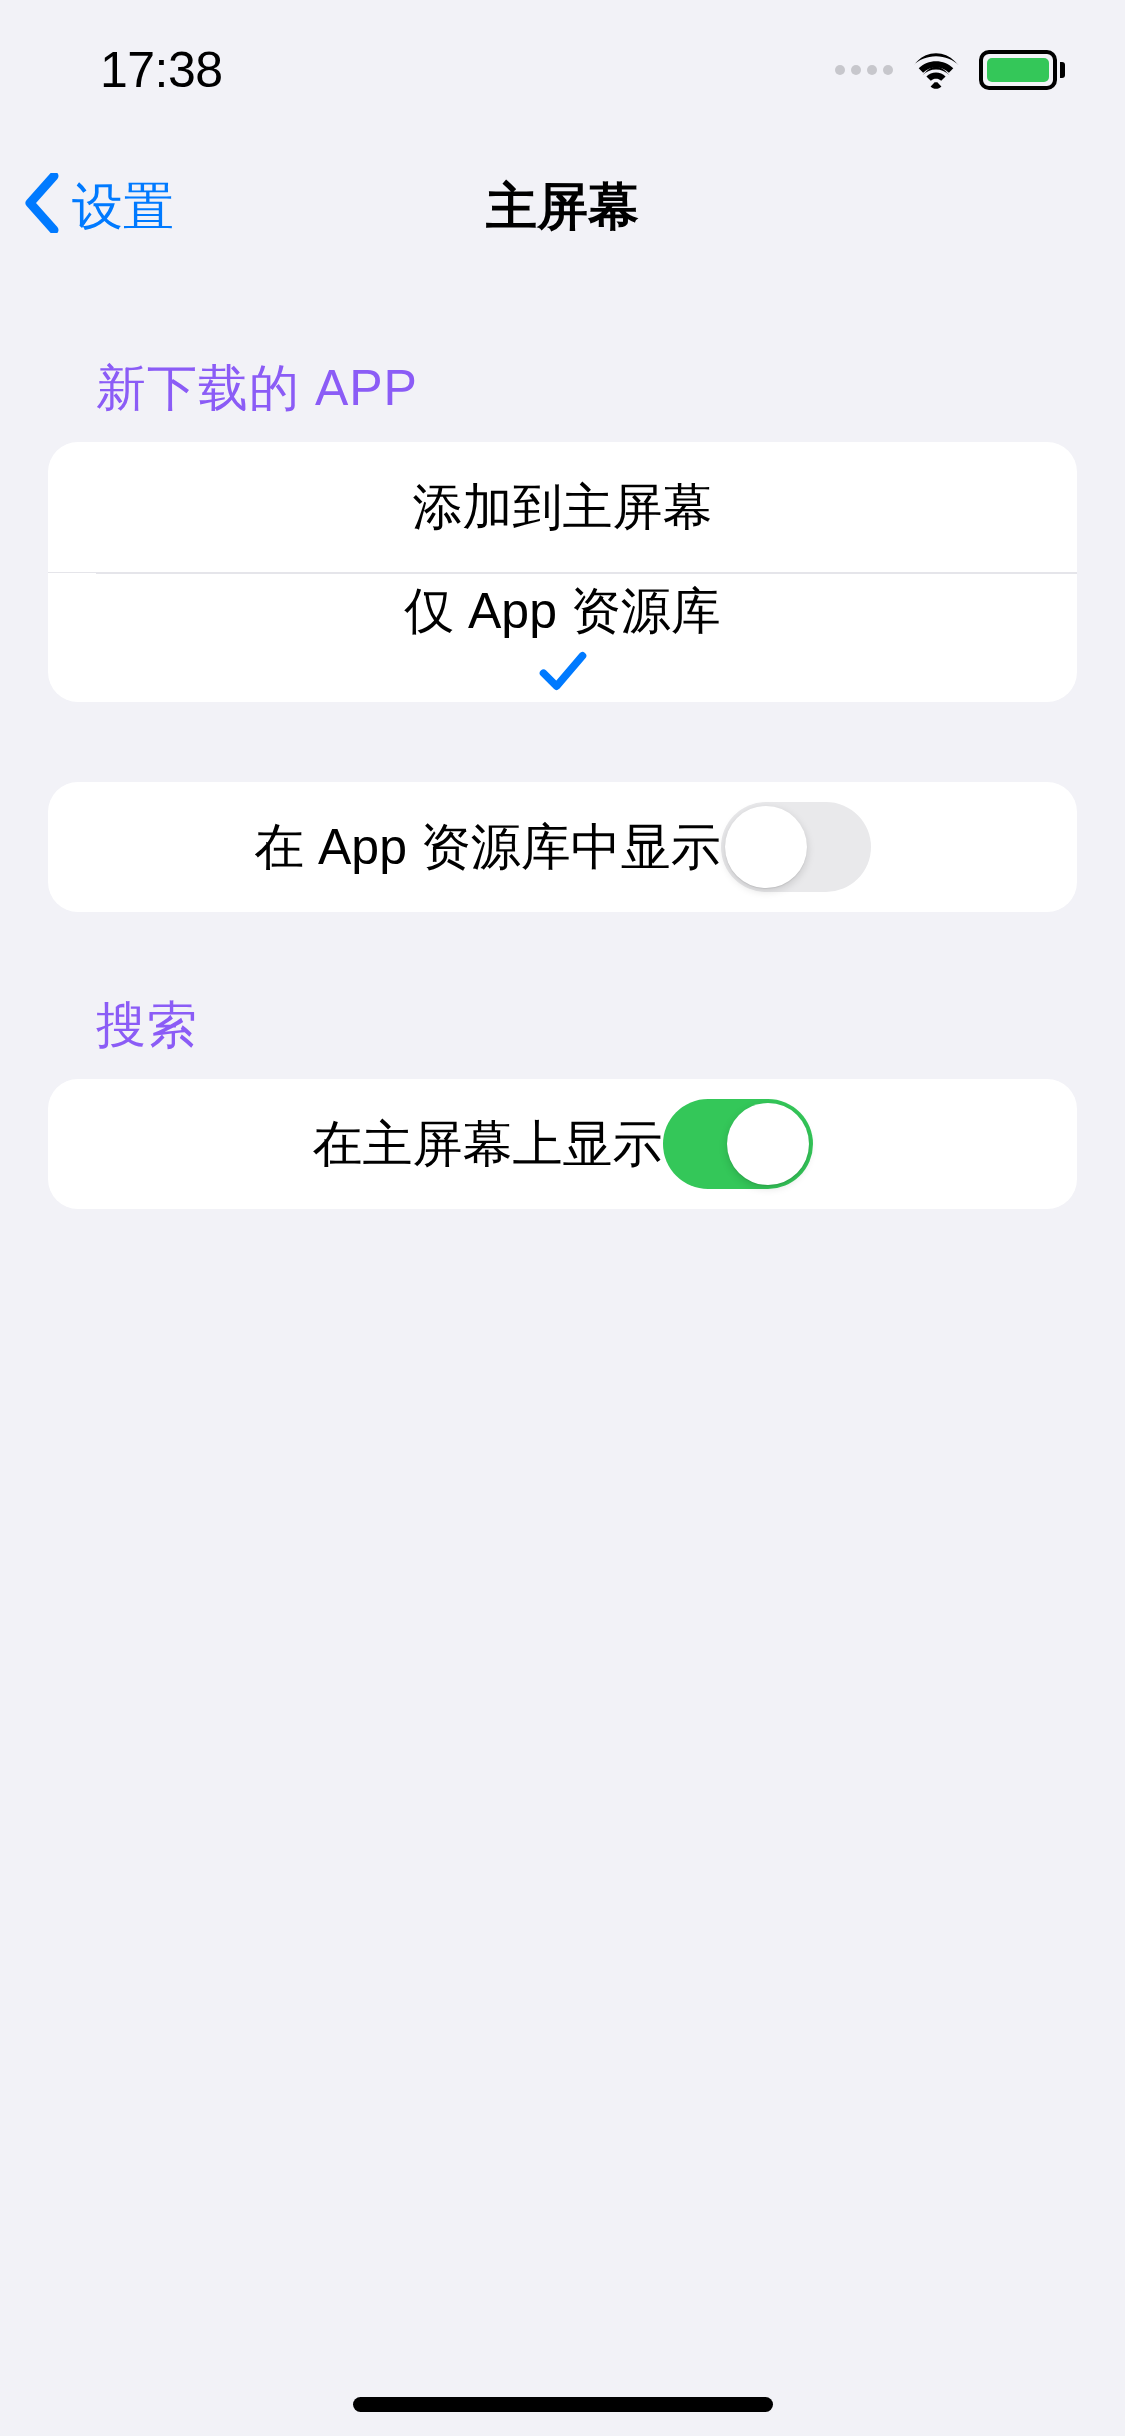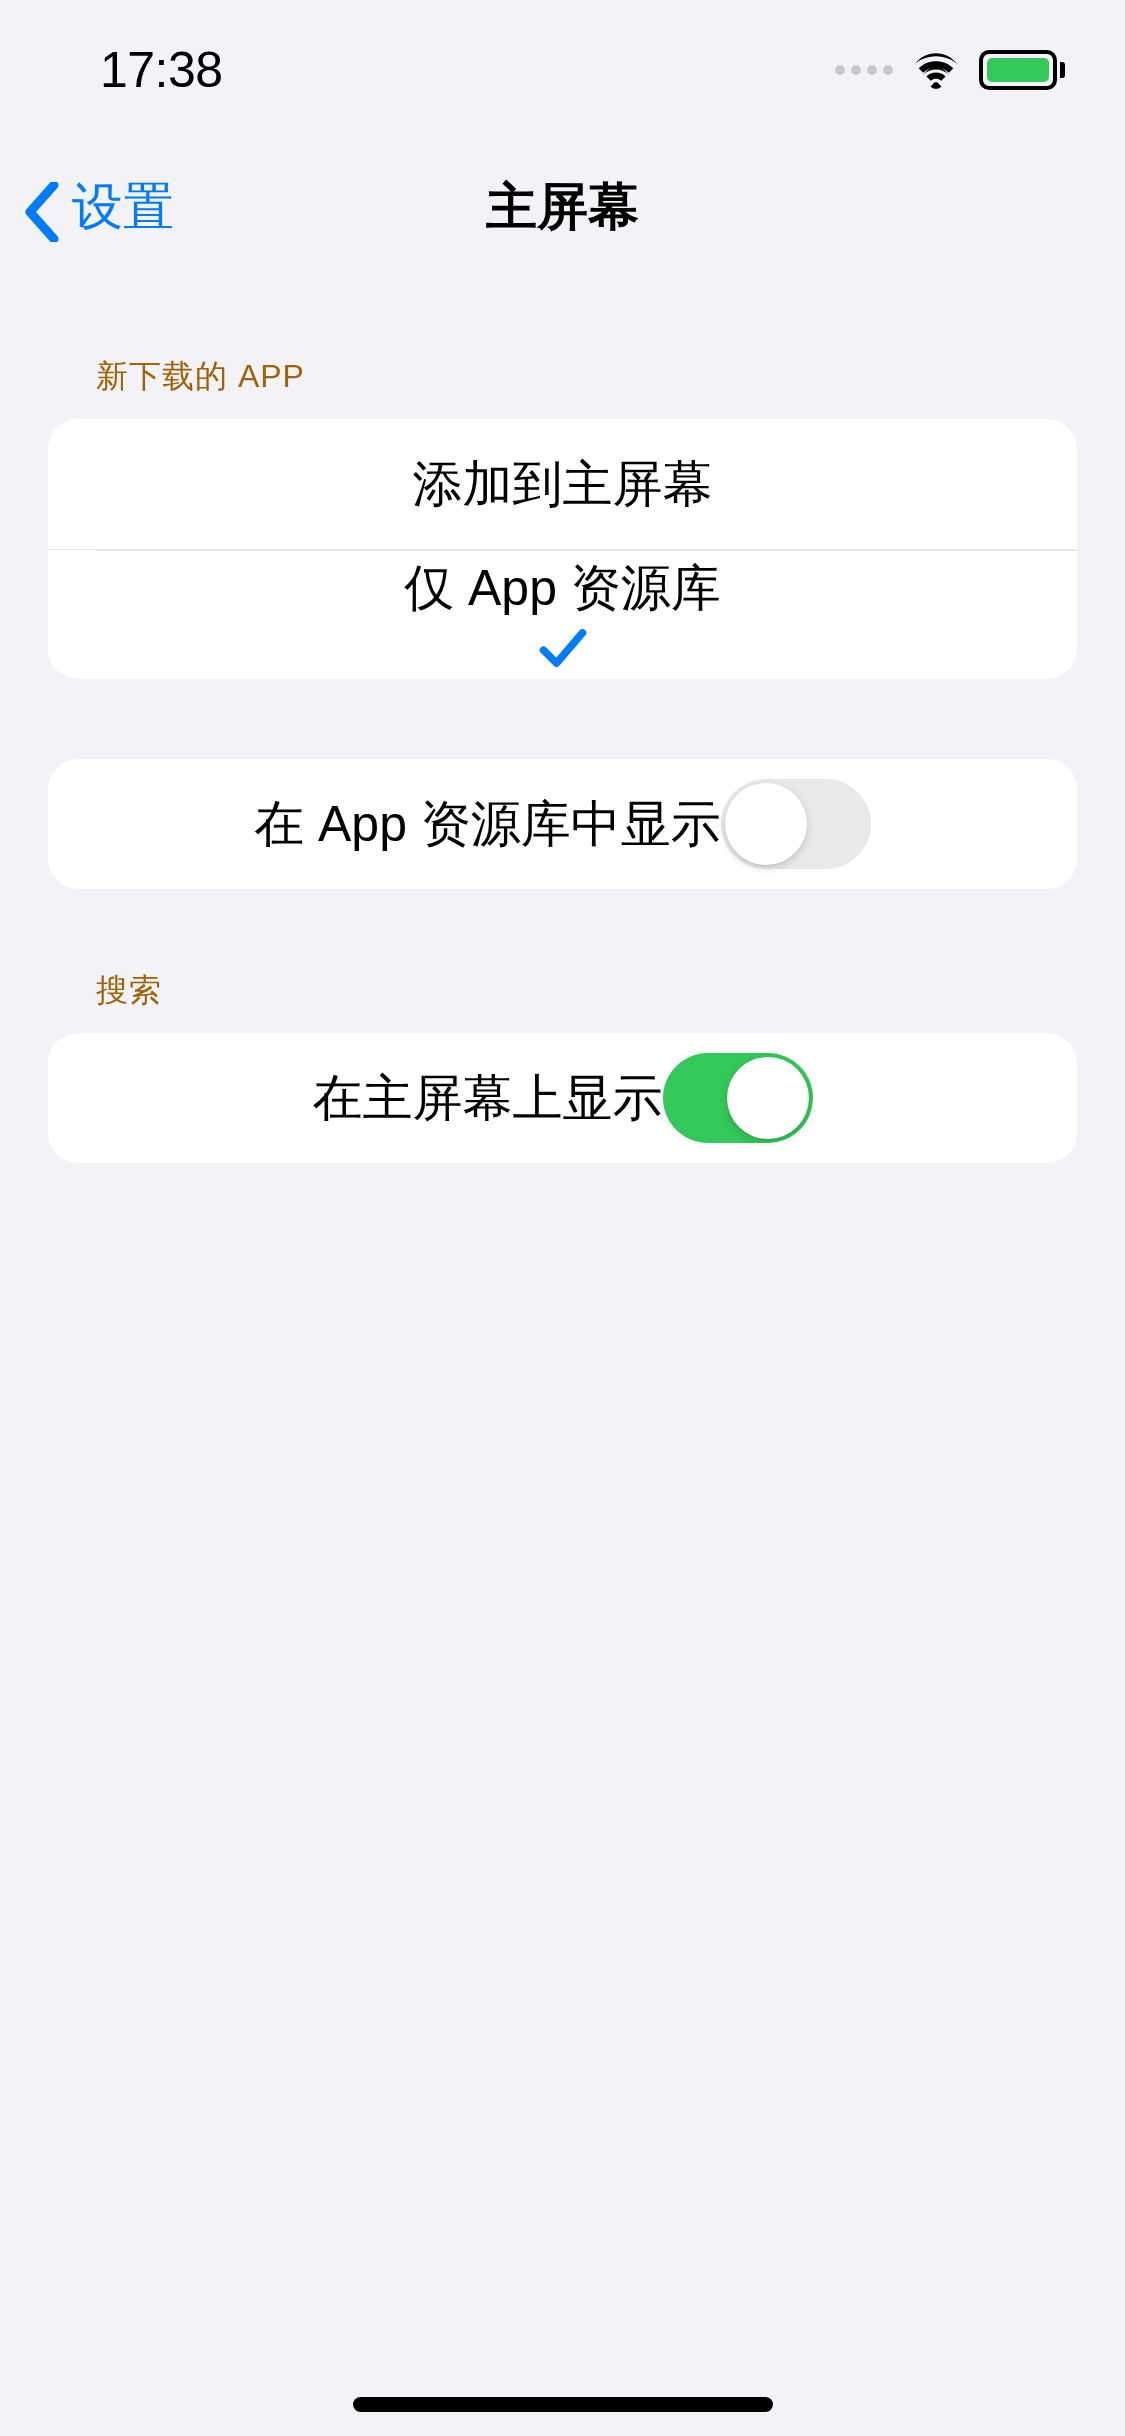--- a/index.html
+++ b/index.html
@@ -72,39 +72,39 @@
     .nav-bar {
       height: 135px;
       position: relative;
       display: flex;
       align-items: center;
     }
     .nav-back {
       position: absolute;
       left: 24px;
       display: flex;
-      align-items: flex-end;
+      align-items: flex-start;
       gap: 12px;
       color: #007aff;
       font-size: 51px;
     }
     .nav-title {
       width: 100%;
       text-align: center;
       font-size: 51px;
       font-weight: 600;
     }
     .chevron-left svg { display: block; }
 
     
     .section { margin-top: 80px; }
     .section:first-of-type { margin-top: 60px; }
     .section-header {
-      font-size: 32px;
-      color: #a16207;
+      font-size: 50px;
+      color: #8b5cf6;
       padding: 0 50px 20px 96px;
       letter-spacing: 1px;
     }
     .group {
       background: #fff;
       border-radius: 30px;
       margin: 0 48px;
       overflow: hidden;
     }
     .row {

